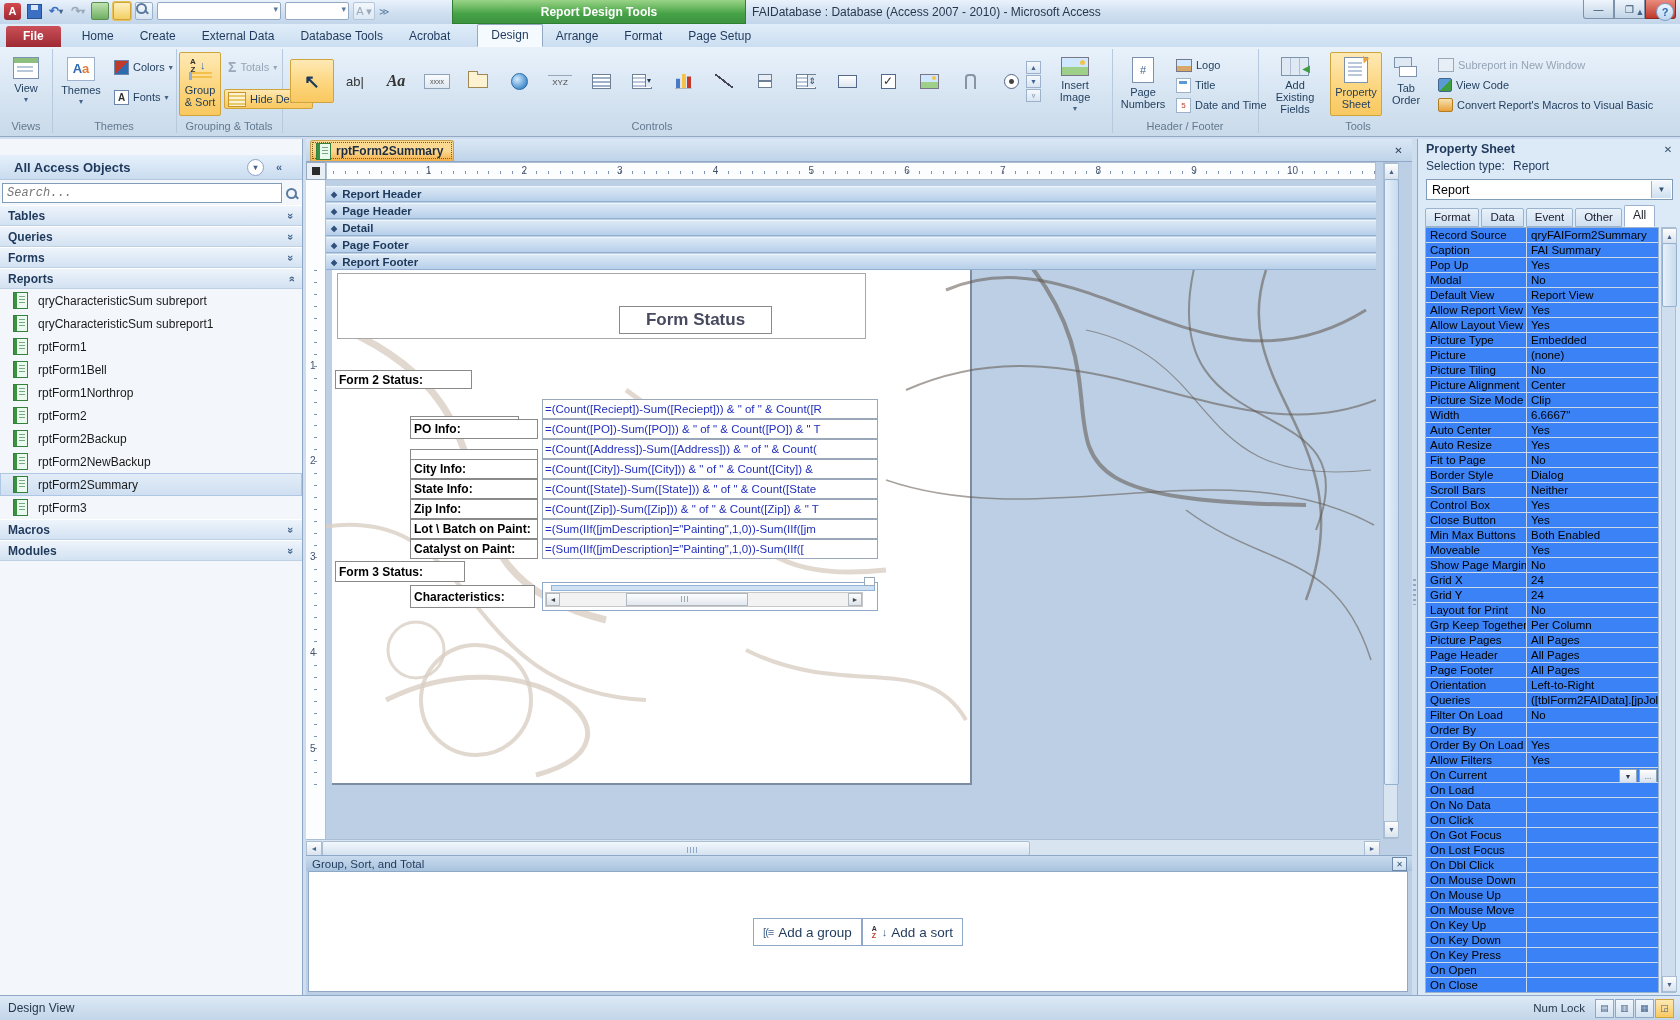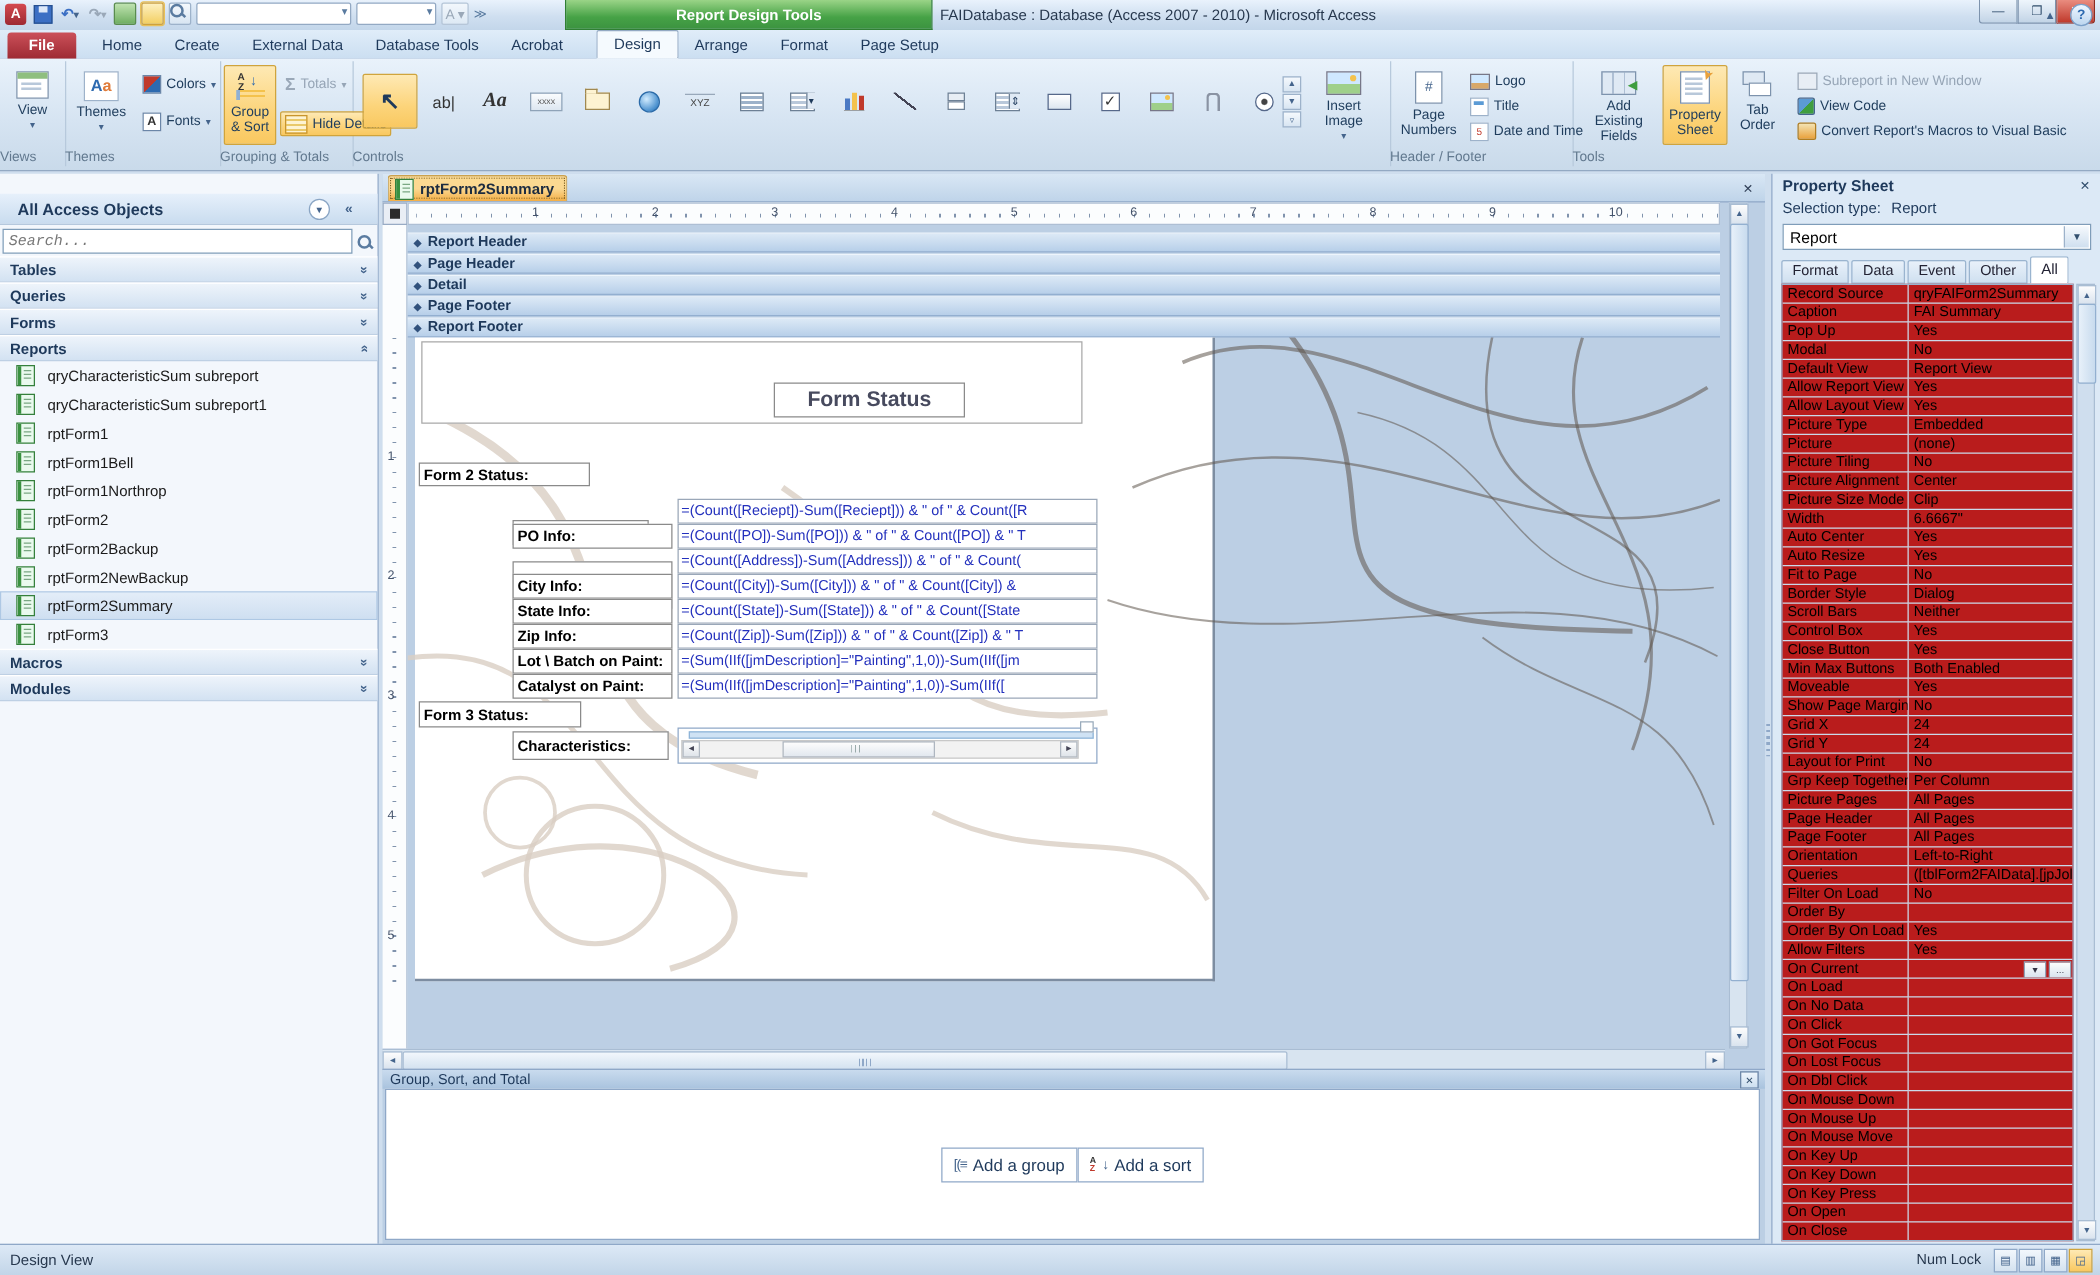--- a/index.html
+++ b/index.html
@@ -46,21 +46,21 @@
   .ctxgap{width:14px;}
   .tabrow-right{position:absolute;right:6px;top:3px;display:flex;gap:6px;align-items:center;}
   .minrib{width:18px;height:16px;display:flex;align-items:center;justify-content:center;color:#44648c;font-size:9px;border:1px solid transparent;}
   .helpbtn{width:16px;height:16px;border-radius:50%;background:linear-gradient(#eef6ff,#bcd6ef);border:1px solid #7ba0c8;
     color:#2d6ab0;font-weight:bold;font-size:11px;display:flex;align-items:center;justify-content:center;}
 
   
   .ribbon{position:absolute;left:0;top:47px;width:1680px;height:89px;
     background:linear-gradient(#e9f2fb,#d6e4f2 55%,#c9daea);border-bottom:1px solid #93a9c3;}
   .rgroup{position:absolute;top:2px;height:84px;border-right:1px solid #b7c9dc;}
-  .rglabel{position:absolute;bottom:1px;left:0;width:100%;font-size:11px;color:#62798f;white-space:nowrap;}
+  .rglabel{position:absolute;bottom:1px;left:0;width:100%;text-align:center;font-size:11px;color:#62798f;white-space:nowrap;}
   .bbtn{position:absolute;top:3px;width:46px;height:64px;text-align:center;font-size:11px;line-height:12px;color:#1e3c5c;
     display:flex;flex-direction:column;align-items:center;justify-content:flex-start;border:1px solid transparent;border-radius:2px;padding-top:2px;box-sizing:border-box;}
   .bbtn .bico{margin:2px 0 3px 0;}
   .sbtn{position:absolute;height:18px;display:flex;align-items:center;gap:4px;font-size:11px;color:#1e3c5c;padding:0 3px;white-space:nowrap;border:1px solid transparent;border-radius:2px;}
   .hl{background:linear-gradient(#fee9b4,#fcd47a 60%,#f9c860);border-color:#d0a43c !important;}
   .dis{color:#96a5b6 !important;}
   .dd{font-size:8px;color:#44648c;}
 
   
   .ic-view{width:24px;height:20px;background:#fff;border:1px solid #7d93ad;position:relative;}
@@ -222,21 +222,21 @@
   .prop-close{position:absolute;right:5px;top:3px;width:14px;height:14px;font-size:10px;color:#33506e;display:flex;align-items:center;justify-content:center;}
   .prop-seltype{position:absolute;left:8px;top:20px;font-size:12px;color:#1e395b;}
   .prop-combo{position:absolute;left:8px;top:40px;width:247px;height:21px;background:#fff;border:1px solid #7f9db9;box-sizing:border-box;
     display:flex;align-items:center;padding-left:5px;font-size:12.5px;color:#000;}
   .prop-combo .cdd{position:absolute;right:1px;top:1px;width:19px;height:17px;background:linear-gradient(#f5f9fd,#cfdfef);border-left:1px solid #9db2ca;
     font-size:8px;color:#33506e;display:flex;align-items:center;justify-content:center;}
   .ptabs{position:absolute;left:7px;top:69px;display:flex;align-items:flex-end;height:19px;}
   .ptab{padding:2px 8px 3px 8px;font-size:11.5px;color:#223;background:linear-gradient(#e9f1fa,#cfe0f0);
     border:1px solid #9ab4cf;border-radius:2px 2px 0 0;margin-right:2px;}
   .ptab.active{background:#fff;border-bottom:1px solid #fff;padding-bottom:4px;font-size:12px;}
-  .pgrid{position:absolute;left:7px;top:88px;width:234px;height:766px;background:#b91c1c;border:1px solid #9ab4cf;box-sizing:border-box;overflow:hidden;}
+  .pgrid{position:absolute;left:7px;top:88px;width:234px;height:766px;background:#3b82f6;border:1px solid #9ab4cf;box-sizing:border-box;overflow:hidden;}
   .prow{display:flex;height:15px;box-sizing:border-box;}
   .pname{width:101px;padding:1px 0 0 4px;border-right:1px solid #cbd9e9;border-bottom:1px solid #cbd9e9;font-size:11.5px;color:#000;
     white-space:nowrap;overflow:hidden;box-sizing:border-box;}
   .pval{flex:1;padding:1px 2px 0 4px;border-bottom:1px solid #cbd9e9;font-size:11.5px;color:#000;white-space:nowrap;overflow:hidden;box-sizing:border-box;position:relative;}
   .pbtns{position:absolute;right:1px;top:1px;display:flex;gap:2px;}
   .pbtn{width:16px;height:12px;background:linear-gradient(#fdfdfd,#d9e3ee);border:1px solid #8fa3b8;font-size:7px;color:#334;
     display:flex;align-items:center;justify-content:center;}
   .pscroll{position:absolute;left:243px;top:88px;width:15px;height:766px;background:#cfdeee;border:1px solid #a9bdd3;box-sizing:border-box;}
   .pscroll .arr{position:absolute;left:0;width:13px;height:14px;background:linear-gradient(#fdfdfd,#d9e3ee);border:1px solid #a9bdd3;
     font-size:7px;color:#44648c;display:flex;align-items:center;justify-content:center;}

